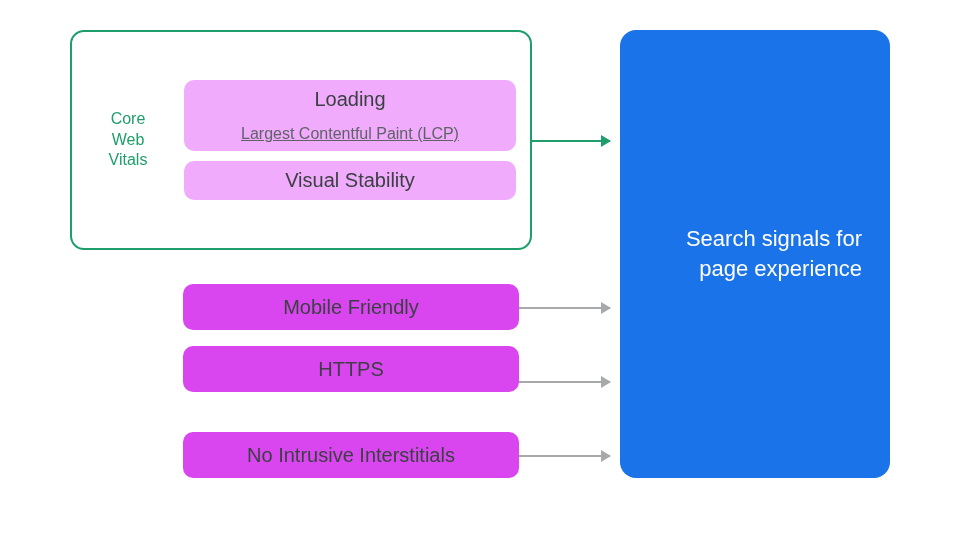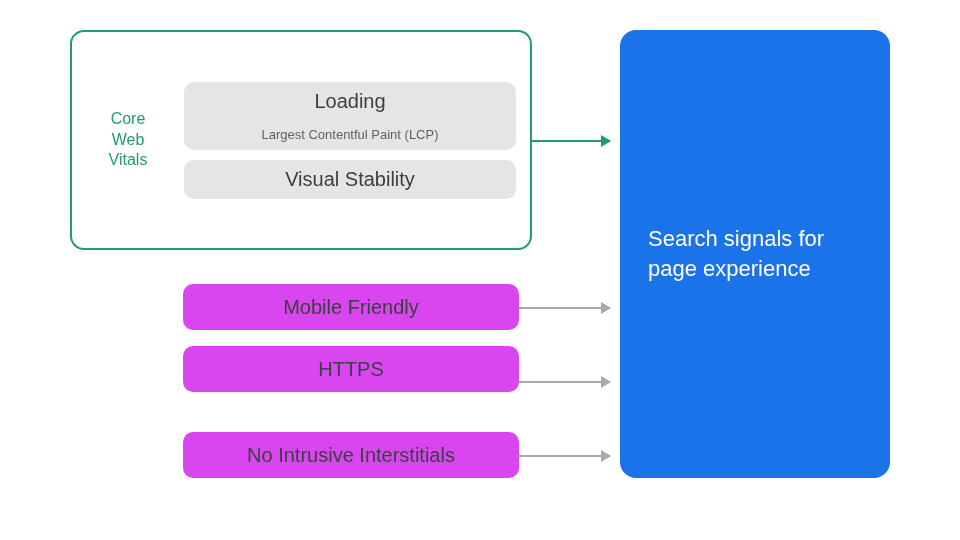--- a/index.html
+++ b/index.html
@@ -37,33 +37,34 @@
     padding: 0 10px;
   }
   .cwv-stack {
     flex: 1;
     display: flex;
     flex-direction: column;
     gap: 10px;
     padding: 14px 14px 14px 0;
   }
   .vital {
-    background: #e5e5e5;
+    background: #f0abfc;
     border-radius: 10px;
     padding: 8px 12px;
     text-align: center;
   }
   .vital-title {
     font-size: 20px;
     color: #3c4043;
   }
   .vital-sub {
-    font-size: 13px;
+    font-size: 16px;
     color: #5f6368;
     margin-top: 14px;
+    text-decoration: underline;
   }
 
   
   .signal {
     position: absolute;
     left: 183px;
     width: 336px;
     height: 46px;
     background: #d946ef;
     border-radius: 10px;
@@ -87,21 +88,21 @@
     background: #1a73e8;
     border-radius: 16px;
     display: flex;
     align-items: center;
     justify-content: center;
     padding: 0 28px;
   }
   .output-text {
     color: #ffffff;
     font-size: 22px;
-    text-align: left;
+    text-align: right;
     line-height: 1.35;
   }
 
   
   .arrow {
     position: absolute;
     height: 2px;
   }
   .arrow.green { background: #1e9e6b; }
   .arrow.gray { background: #a7a9ab; }

